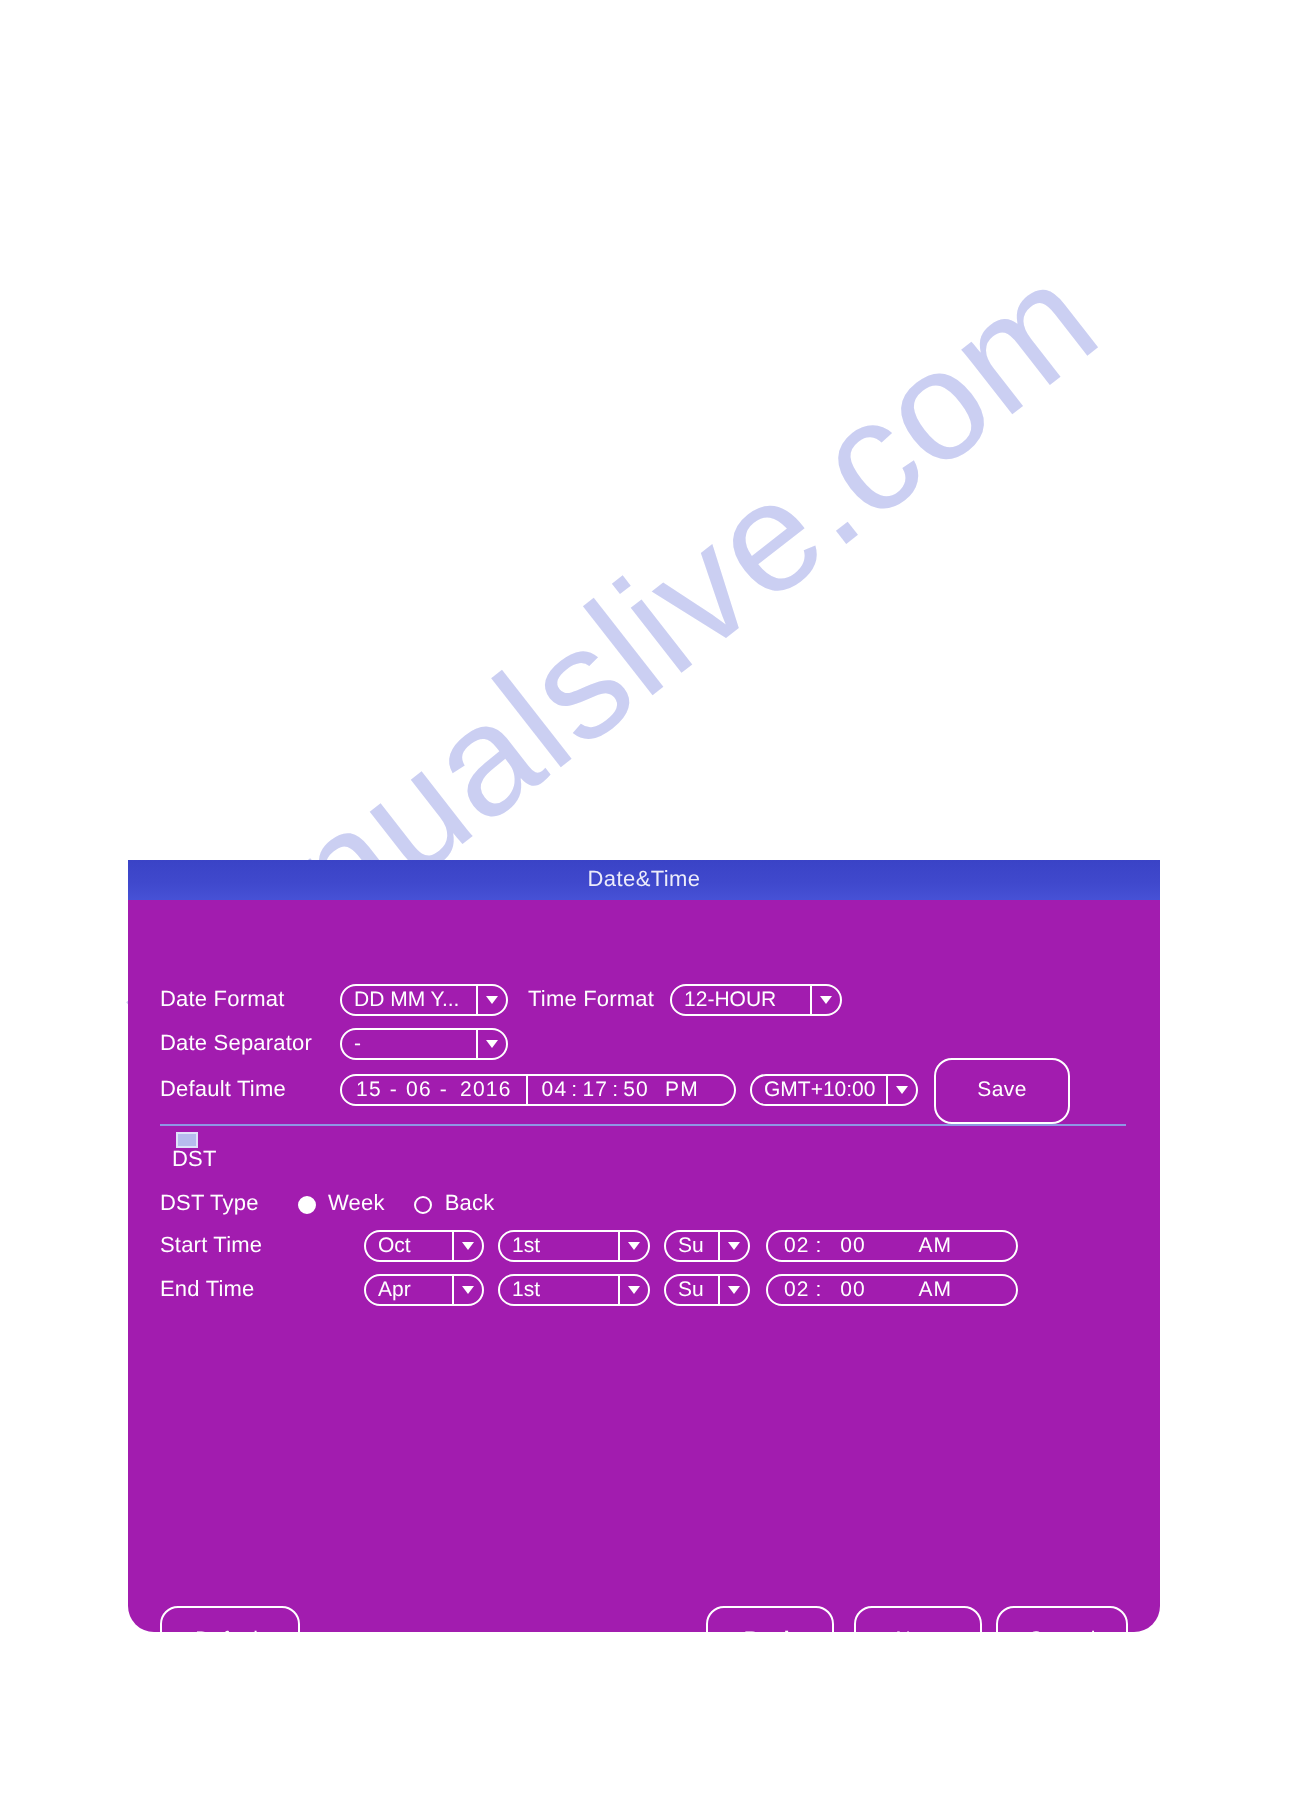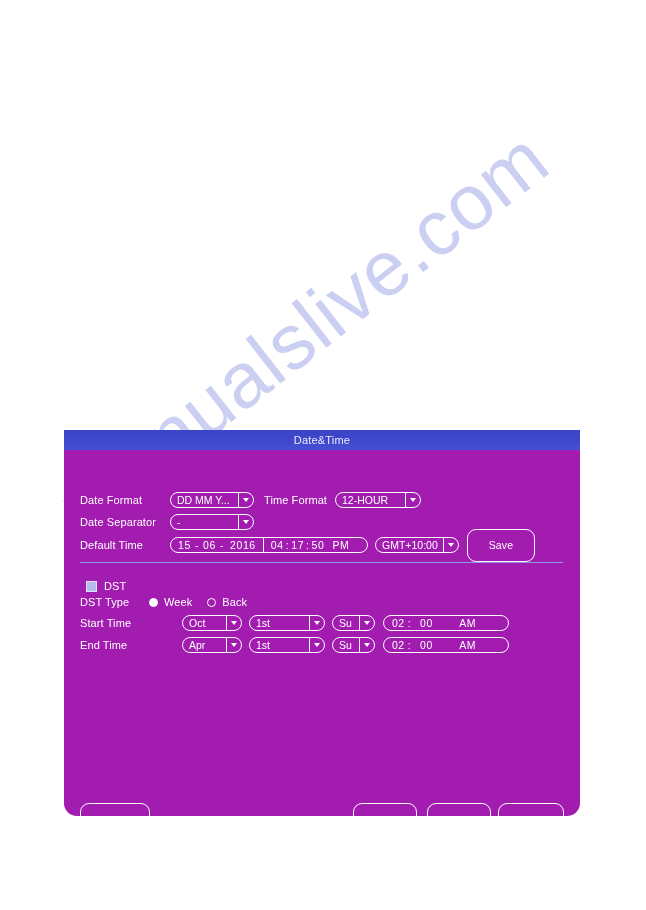--- a/index.html
+++ b/index.html
@@ -270,21 +270,21 @@
         <span class="arrow-box">
             <span class="caret"></span>
           </span>
       </div>
 
       <div class="btn" style="width:68px; margin-left:8px;">Save</div>
     </div>
 
     <div class="hr"></div>
 
-    <div class="row" style="left:22px; top:126px;">
+    <div class="row" style="left:22px; top:116px;flex-direction:column;">
       <span class="checkbox"></span>
       <span class="label">DST</span>
     </div>
 
     <div class="row" style="left:16px; top:142px;">
       <span class="label" style="width:62px;">DST Type</span>
       <span class="radio checked" style="margin-left:7px;"></span>
       <span class="label">Week</span>
       <span class="radio" style="margin-left:15px;"></span>
       <span class="label">Back</span>

